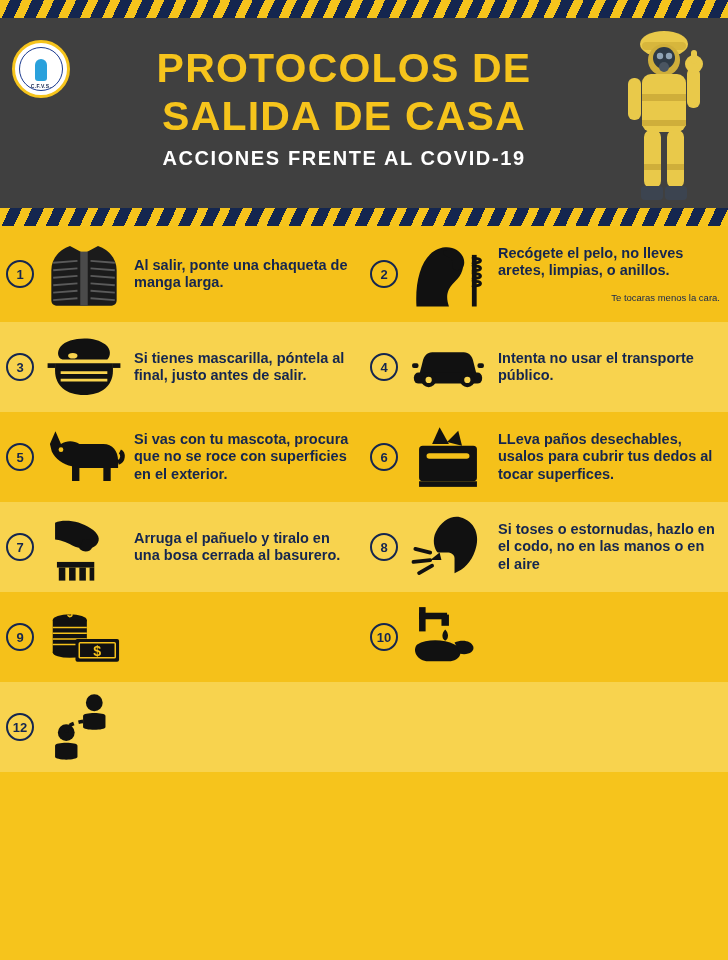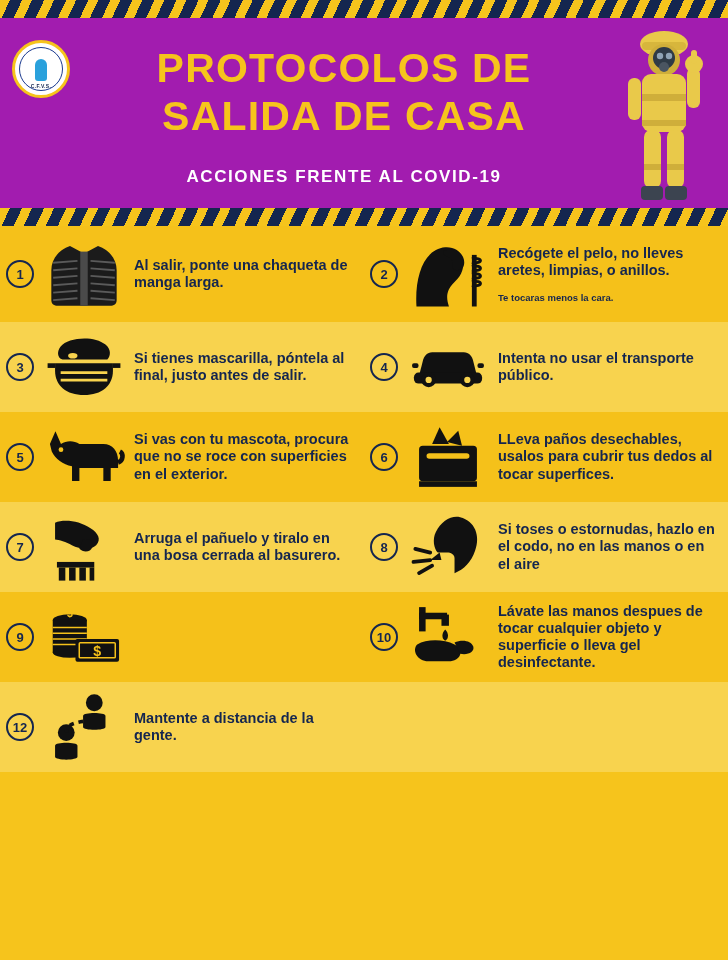--- a/index.html
+++ b/index.html
@@ -20,21 +20,21 @@
     height: 18px;
     width: 100%;
     background: repeating-linear-gradient(
       115deg,
       #f6c41c 0px, #f6c41c 9px,
       #14264f 9px, #14264f 20px
     );
   }
   .header {
     position: relative;
-    background: #a21caf;
+    background: #404040;
     height: 190px;
     padding: 10px 0 0 0;
     overflow: hidden;
   }
   .logo {
     position: absolute;
     left: 12px; top: 22px;
     width: 58px; height: 58px;
     border-radius: 50%;
     background: #fff;
@@ -77,23 +77,23 @@
     font-size: 41px;
     letter-spacing: 1.2px;
     line-height: 1.18;
     padding: 16px 120px 0 80px;
     text-transform: uppercase;
   }
   .subtitle {
     text-align: center;
     color: #ffffff;
     font-weight: bold;
-    font-size: 17px;
+    font-size: 20px;
     letter-spacing: 1.6px;
-    margin-top: 26px;
+    margin-top: 6px;
     padding-right: 40px;
   }
 
   
   .fireman {
     position: absolute;
     right: 18px; top: 6px;
     width: 92px; height: 182px;
   }
 
@@ -136,22 +136,23 @@
     flex: 1 1 auto;
     color: #15264f;
     font-weight: bold;
     font-size: 14.5px;
     line-height: 1.18;
     padding-left: 4px;
   }
   .txt .sub {
     display: block;
     font-size: 9.5px;
-    font-weight: bold;
+    font-weight: normal;
     margin-top: 12px;
+    text-align: right;
   }
   .r1 .icon { height: 84px; }
 </style>
 </head>
 <body>
 
 <div id="poster">
 
   <div class="hazard"></div>
 
@@ -377,36 +378,34 @@
         <div class="icon">
           <svg viewBox="0 0 90 76" width="84" height="72">
             <rect x="14" y="6" width="7" height="26" fill="#111"></rect>
             <rect x="14" y="12" width="30" height="7" fill="#111"></rect>
             <rect x="38" y="14" width="8" height="12" fill="#111"></rect>
             <path d="M42 30 C46 34 46 40 42 42 C38 40 38 34 42 30 Z" fill="#111"></path>
             <path d="M12 46 C22 40 40 40 52 46 C62 51 60 62 48 64 L24 64 C12 64 6 52 12 46 Z" fill="#111"></path>
             <path d="M52 44 C60 40 70 42 72 48 C74 54 66 58 58 56 Z" fill="#111"></path>
           </svg>
         </div>
-        <div class="txt">Lávate las manos despues de tocar cualquier objeto y superficie o lleva gel desinfectante.</div>
       </div>
     </div>
 
     <div class="row light">
       <div class="cell">
         <div class="num">12</div>
         <div class="icon">
           <svg viewBox="0 0 90 76" width="84" height="72">
             <g fill="#111">
               <circle cx="56" cy="12" r="9"></circle>
               <path d="M44 26 C44 22 68 22 68 26 L68 38 C68 42 44 42 44 38 Z"></path>
               <circle cx="26" cy="44" r="9"></circle>
               <path d="M14 58 C14 54 38 54 38 58 L38 70 C38 74 14 74 14 70 Z"></path>
             </g>
             <path d="M44 32 C30 34 26 38 26 44" stroke="#111" stroke-width="4" fill="none" stroke-dasharray="5 5"></path>
           </svg>
         </div>
-        <div class="txt">Mantente a distancia de la gente.</div>
       </div>
     </div>
 
   </div>
 </div>
 
 </body></html>

